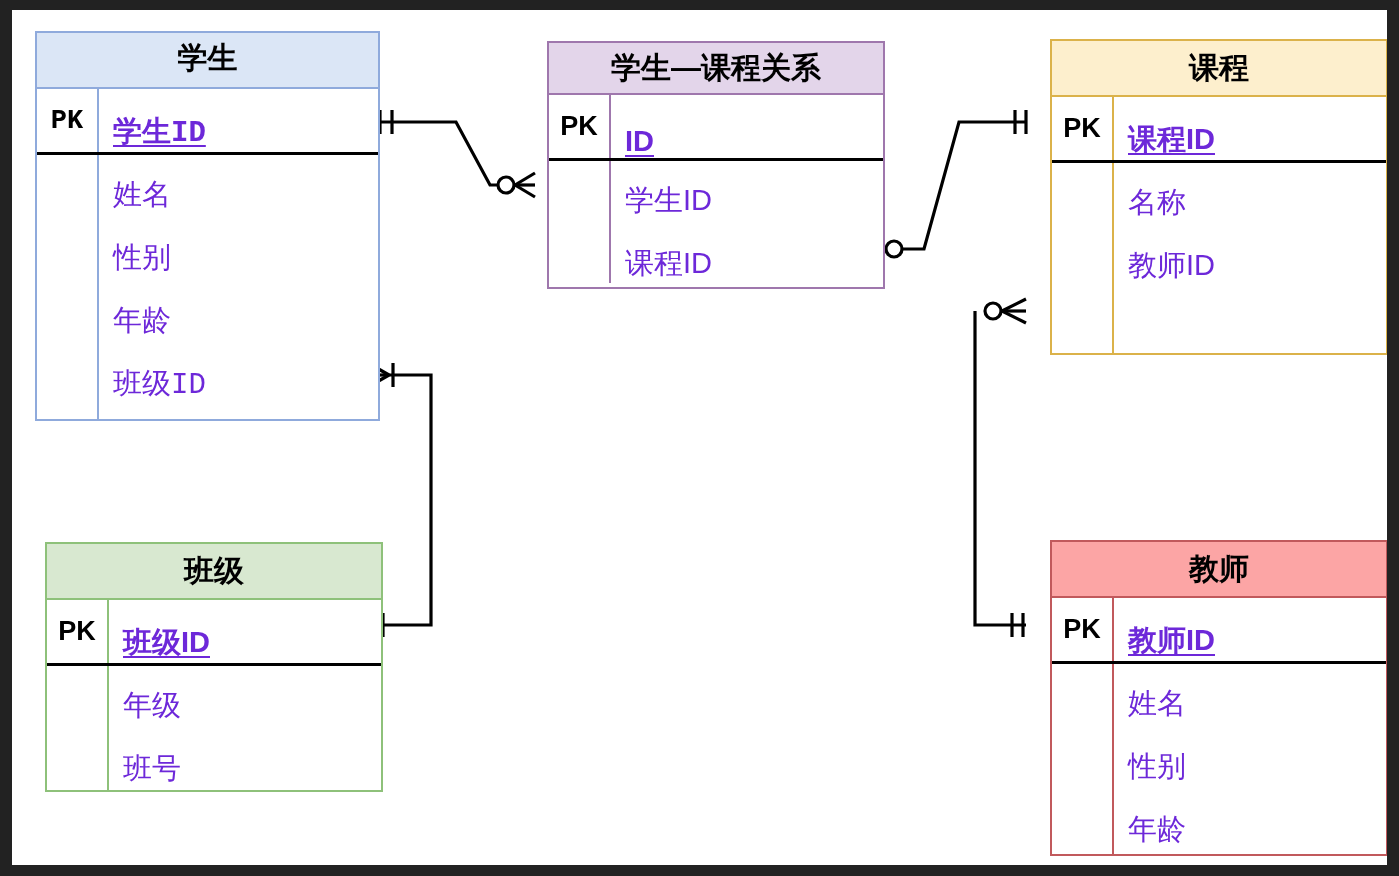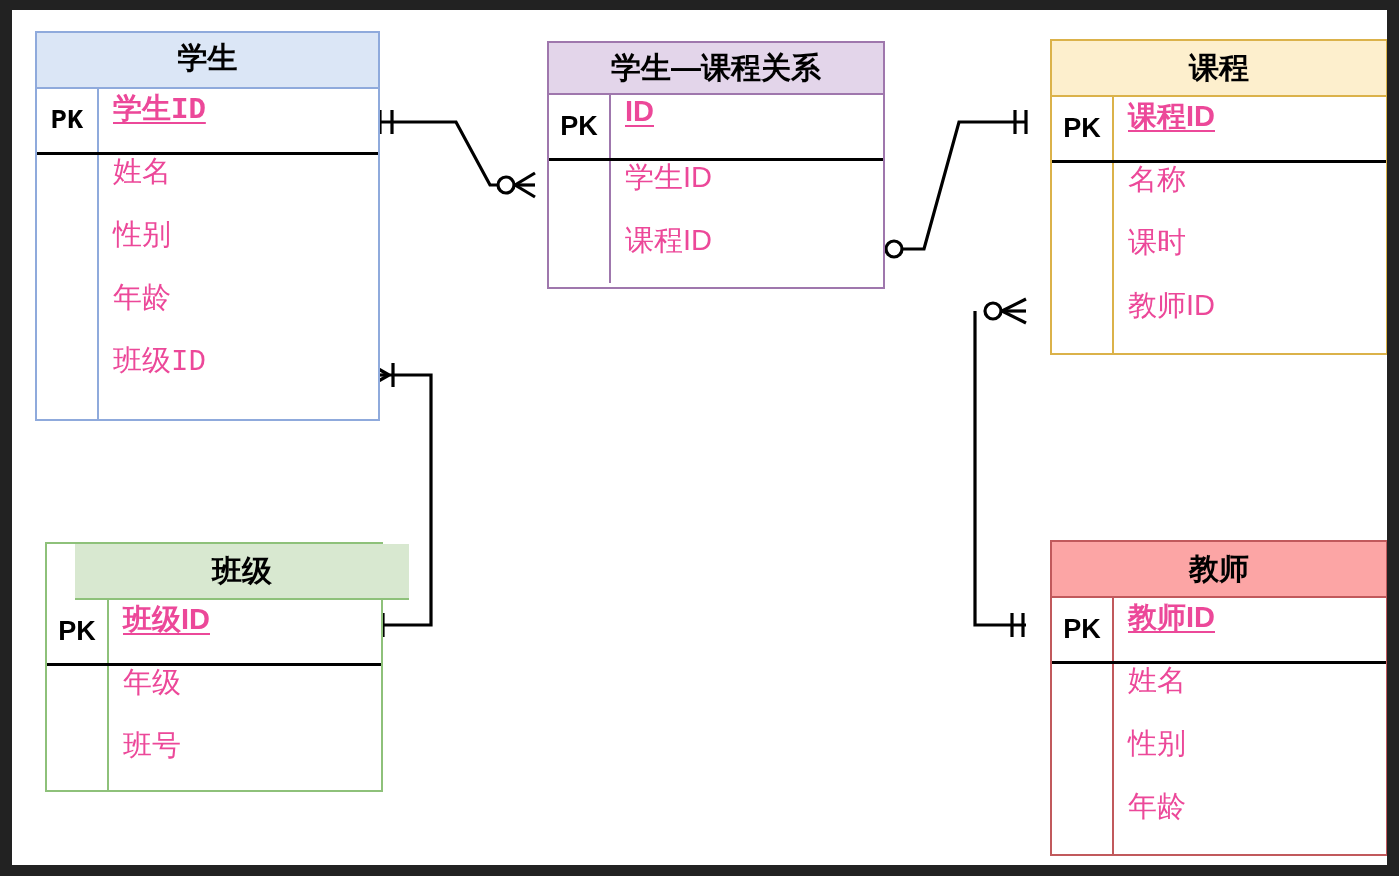--- a/index.html
+++ b/index.html
@@ -68,23 +68,23 @@
     align-items: center;
     justify-content: center;
     height: 100%;
     border-radius: 21px;
   }
   .ent-row .attr-cell {
     box-sizing: border-box;
     flex: 1 1 auto;
     padding-left: 16px;
     font-size: 29px;
-    color: #ec4899;
+    color: #6d28d9;
     display: flex;
-    align-items: flex-start;
+    align-items: flex-end;
     height: 100%;
   }
   .ent-row.pk-row .attr-cell {
     font-weight: bold;
   }
   .ent-row.pk-row .attr-cell span.pk-text {
     text-decoration: underline;
     text-underline-offset: 4px;
   }
   
@@ -241,31 +241,27 @@
               <span class="pk-text">课程ID</span>
             </div>
         </div>
         <div class="pk-sep" style="top:63px;"></div>
         <div class="ent-row">
           <div class="key-cell"></div>
           <div class="attr-cell">名称</div>
         </div>
         <div class="ent-row">
           <div class="key-cell"></div>
-          <div class="attr-cell">课时</div>
-        </div>
-        <div class="ent-row">
-          <div class="key-cell"></div>
           <div class="attr-cell">教师ID</div>
         </div>
       </div>
     </div>
 
     <div class="entity" style="left:33px; top:532px; width:338px; height:250px; border:2px solid #8ec17a;">
-      <div class="ent-header" style="height:56px; background:#d8e8d0; border-bottom:2px solid #8ec17a;margin-left:28px;">
+      <div class="ent-header" style="height:56px; background:#d8e8d0; border-bottom:2px solid #8ec17a;">
         <span>班级</span>
       </div>
       <div class="ent-body" style="height:190px;">
         <div class="vdiv" style="background:#8ec17a;"></div>
         <div class="ent-row pk-row">
           <div class="key-cell">PK</div>
           <div class="attr-cell">
               <span class="pk-text">班级ID</span>
             </div>
         </div>

